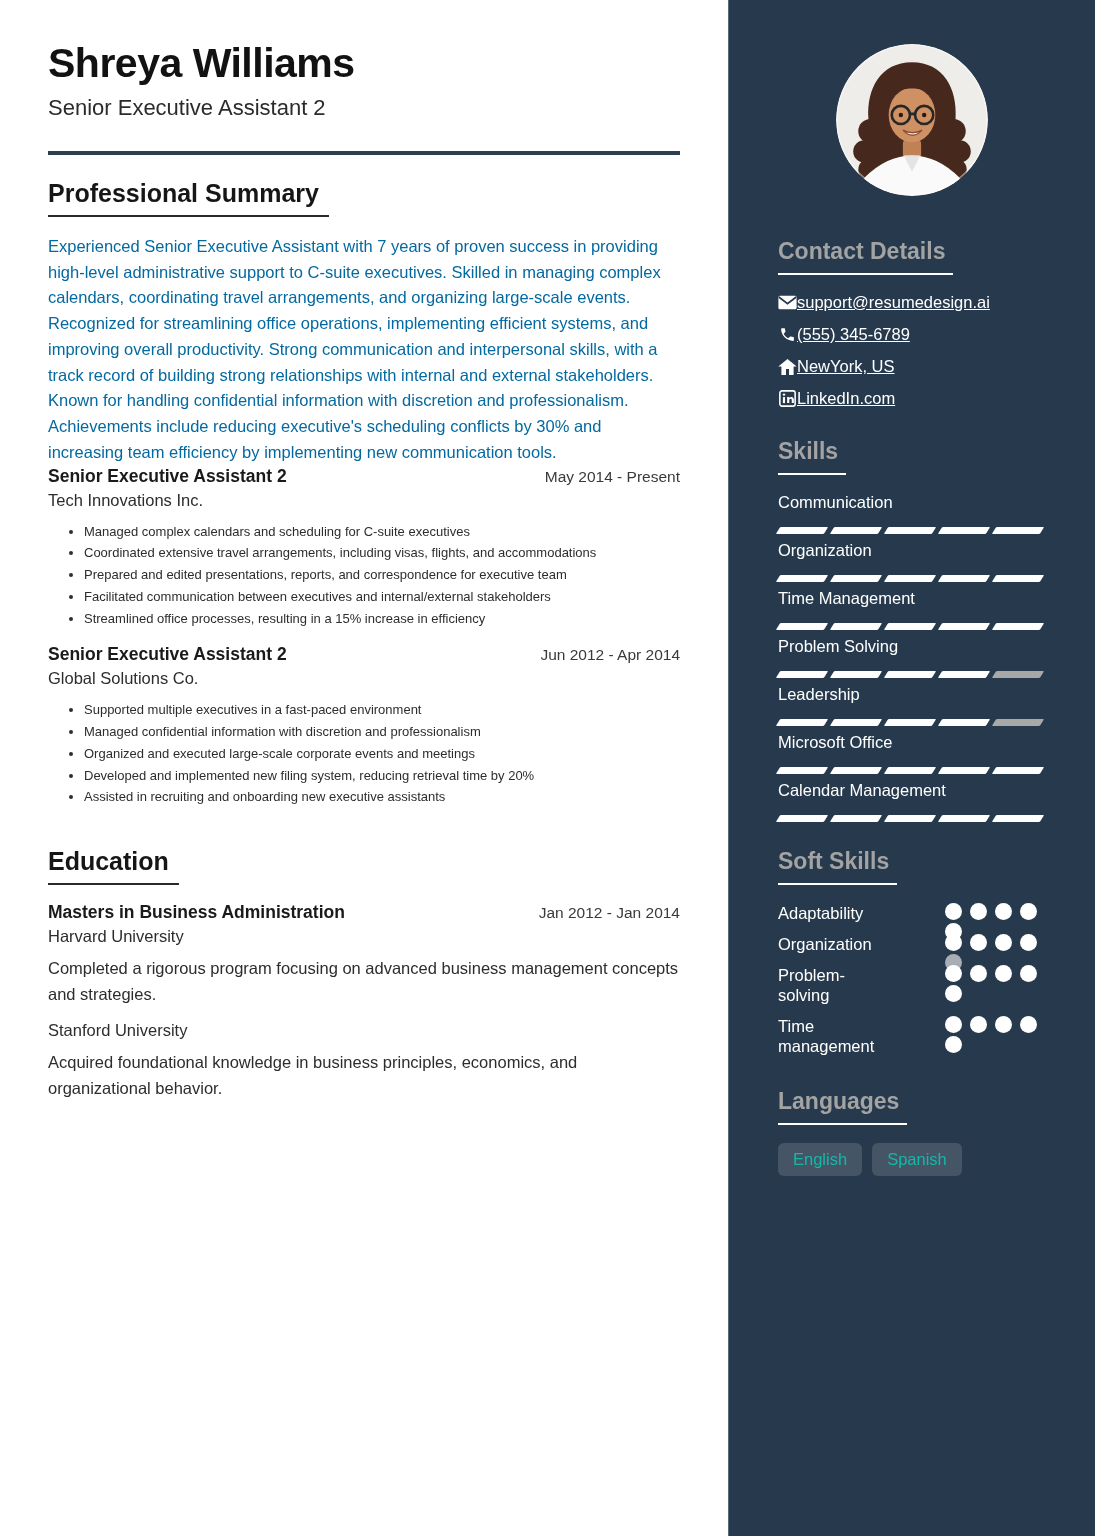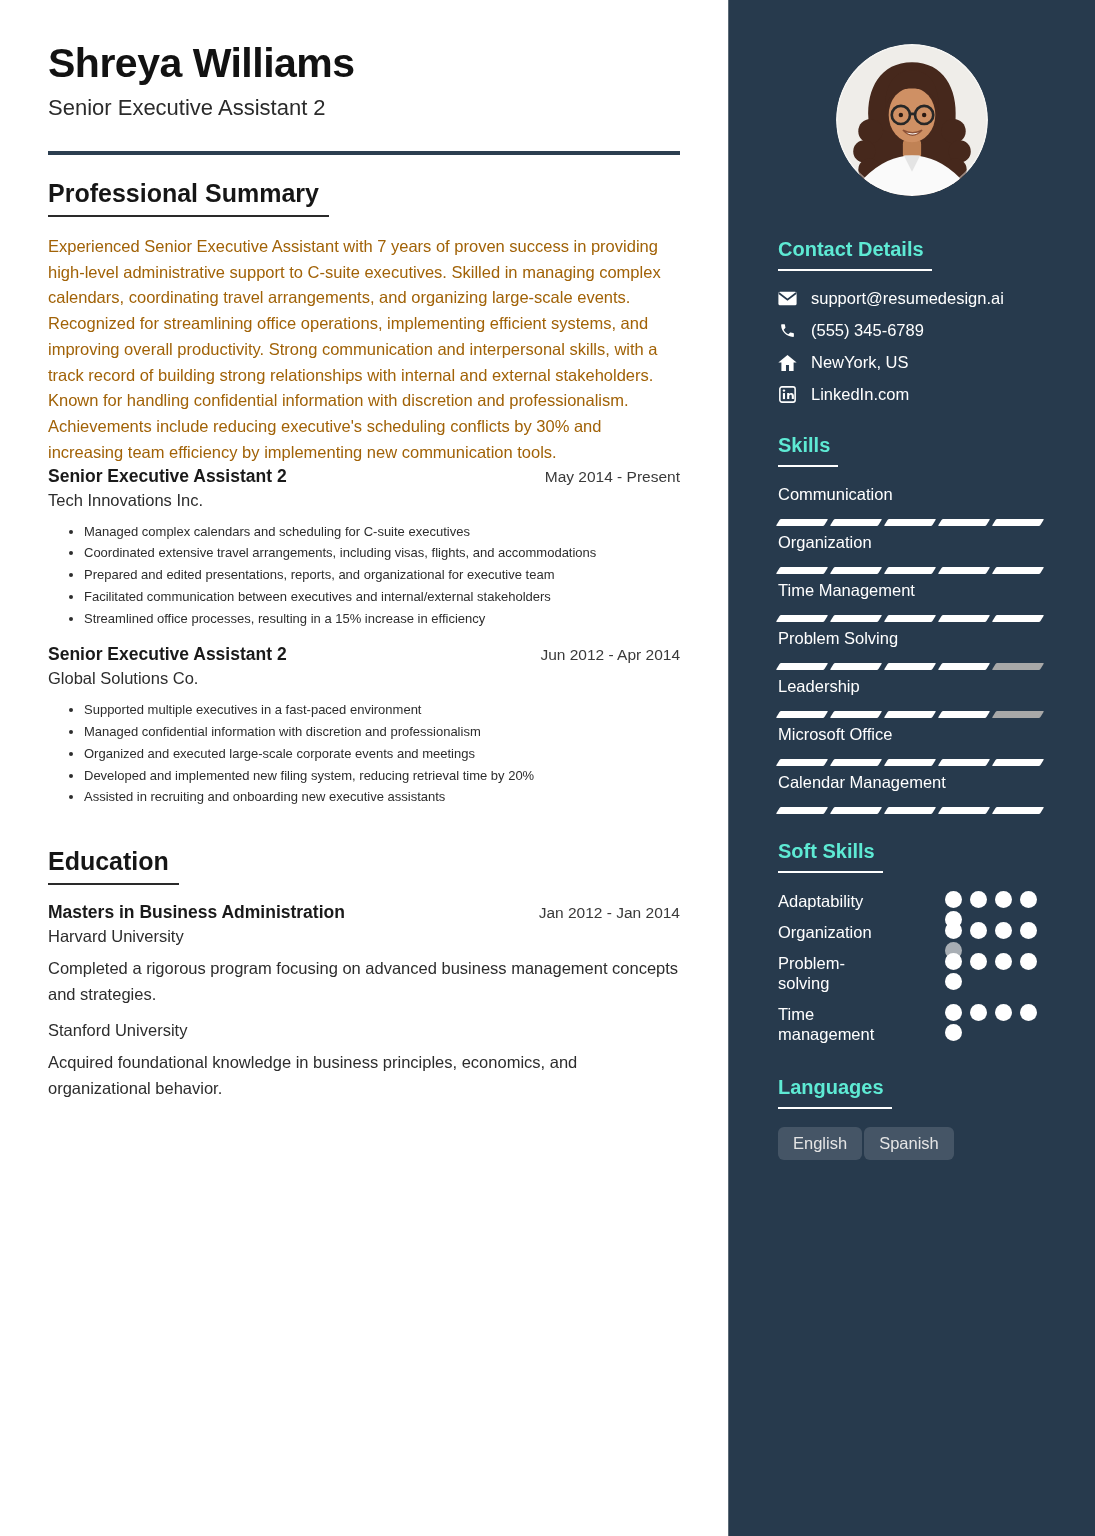--- a/index.html
+++ b/index.html
@@ -9,62 +9,62 @@
 
   
   .main-col { width:808px; padding:40px 48px 0 48px; color:#222; }
   .person-name { font-size:41px; font-weight:700; color:#121212; letter-spacing:-0.5px; }
   .person-title { font-size:22px; color:#2b2b2b; margin-top:8px; }
   .name-rule { height:4px; background:#2c3e50; border:0; margin-top:30px; }
 
   .sec-heading { display:inline-block; font-size:25px; font-weight:700; color:#161616;
     border-bottom:2px solid #2a2a2a; padding:0 10px 7px 0; margin:24px 0 17px 0; }
 
-  .summary-text { font-size:16.5px; line-height:1.56; color:#a16207; }
+  .summary-text { font-size:16.5px; line-height:1.56; color:#0369a1; }
 
   .job { margin-bottom:8px; }
   .job-head { display:flex; justify-content:space-between; align-items:baseline; }
   .job-title { font-size:17.5px; font-weight:700; color:#1a1a1a; }
   .job-dates { font-size:15.5px; color:#3a3a3a; white-space:nowrap; }
   .job-company { font-size:16.5px; color:#2d2d2d; margin-top:4px; }
   .job ul { margin:12px 0 16px 0; padding-left:36px; }
   .job li { font-size:13px; line-height:1.52; color:#2d2d2d; margin-bottom:2px; }
 
   .edu { margin-bottom:6px; }
   .edu-desc { font-size:16.5px; line-height:1.55; color:#2d2d2d; margin:10px 0 14px 0; }
 
   
   .sidebar { width:367px; background:#273a4d; color:#fff; padding:42px 50px 0 49px; border-left:1px solid #5c6b77; }
   .avatar-wrap { width:152px; height:152px; margin:2px auto 42px auto; border-radius:50%; overflow:hidden; }
-  .side-heading { display:inline-block; font-size:20px; font-weight:700; color:#5eead4;
+  .side-heading { display:inline-block; font-size:23px; font-weight:700; color:#a3a3a3;
     border-bottom:2px solid #fff; padding:0 8px 8px 0; margin-bottom:18px; }
 
   .contact-list { margin-bottom:30px; }
-  .contact-row { display:flex; align-items:center; gap:14px; margin-bottom:13px; }
+  .contact-row { display:flex; align-items:center; margin-bottom:13px;text-decoration:underline; }
   .contact-row svg { flex:0 0 19px; }
   .contact-text { font-size:16.5px; color:#fff; }
 
   .skills-block { margin-bottom:32px; }
   .skill { margin-bottom:13px; }
   .skill-label { font-size:16.5px; margin-bottom:8px; }
   .skill-bar { height:8px; white-space:nowrap; }
   .seg { display:inline-block; width:48px; height:7px; background:#fff;
     transform:skewX(-32deg); border-radius:1px; margin-right:6px; }
   .seg.off { background:#a8a8a8; }
 
   .soft-block { margin-bottom:32px; }
   .soft { display:flex; justify-content:space-between; margin-bottom:11px;gap:32px; }
   .soft-label { width:118px; font-size:16.5px; line-height:20px; }
   .dots { display:flex; flex-wrap:wrap; width:100px; height:17px; overflow:visible; align-content:flex-start; }
   .dot { width:17px; height:17px; border-radius:50%; background:#fff; margin:0 8px 3px 0; flex:0 0 auto; }
   .dot.off { background:#a8aeb4; }
 
   .lang-block { margin-bottom:20px; }
   .pill { display:inline-block; background:rgba(255,255,255,0.14); border-radius:6px;
-    padding:7px 15px; font-size:16.5px; color:#e5e5e5; margin-right:2px; }
+    padding:7px 15px; font-size:16.5px; color:#14b8a6; margin-right:10px; }
 </style>
 </head>
 <body>
 
 <div class="page">
 
   <div class="main-col">
 
     <div>
       <div class="person-name">Shreya Williams</div>
@@ -81,21 +81,21 @@
 
       <div class="job">
         <div class="job-head">
           <span class="job-title">Senior Executive Assistant 2</span>
           <span class="job-dates">May 2014 - Present</span>
         </div>
         <div class="job-company">Tech Innovations Inc.</div>
         <ul>
           <li>Managed complex calendars and scheduling for C-suite executives</li>
           <li>Coordinated extensive travel arrangements, including visas, flights, and accommodations</li>
-          <li>Prepared and edited presentations, reports, and organizational for executive team</li>
+          <li>Prepared and edited presentations, reports, and correspondence for executive team</li>
           <li>Facilitated communication between executives and internal/external stakeholders</li>
           <li>Streamlined office processes, resulting in a 15% increase in efficiency</li>
         </ul>
       </div>
 
       <div class="job">
         <div class="job-head">
           <span class="job-title">Senior Executive Assistant 2</span>
           <span class="job-dates">Jun 2012 - Apr 2014</span>
         </div>

